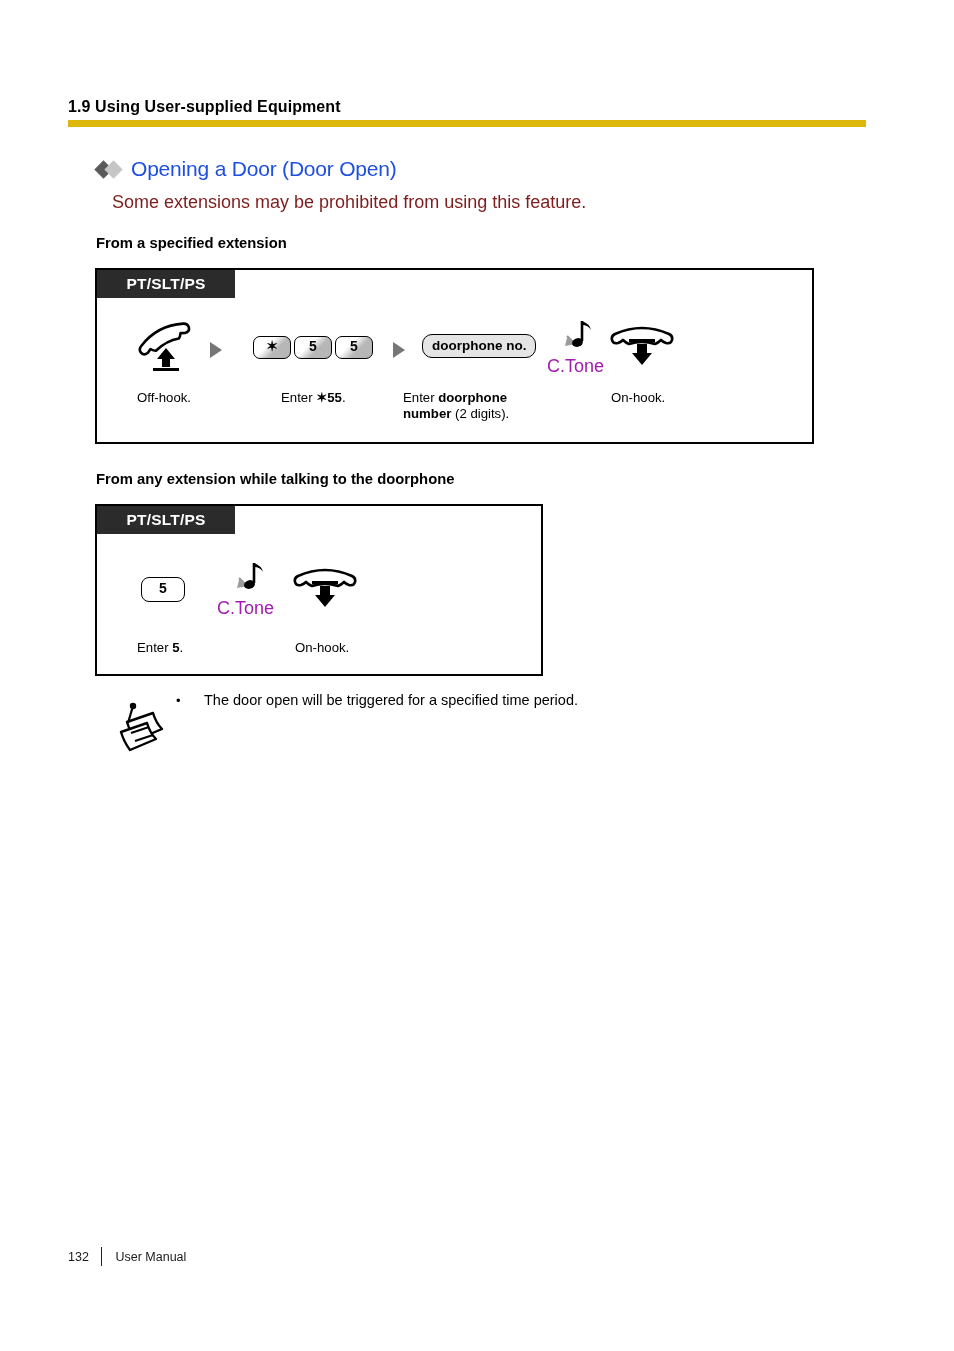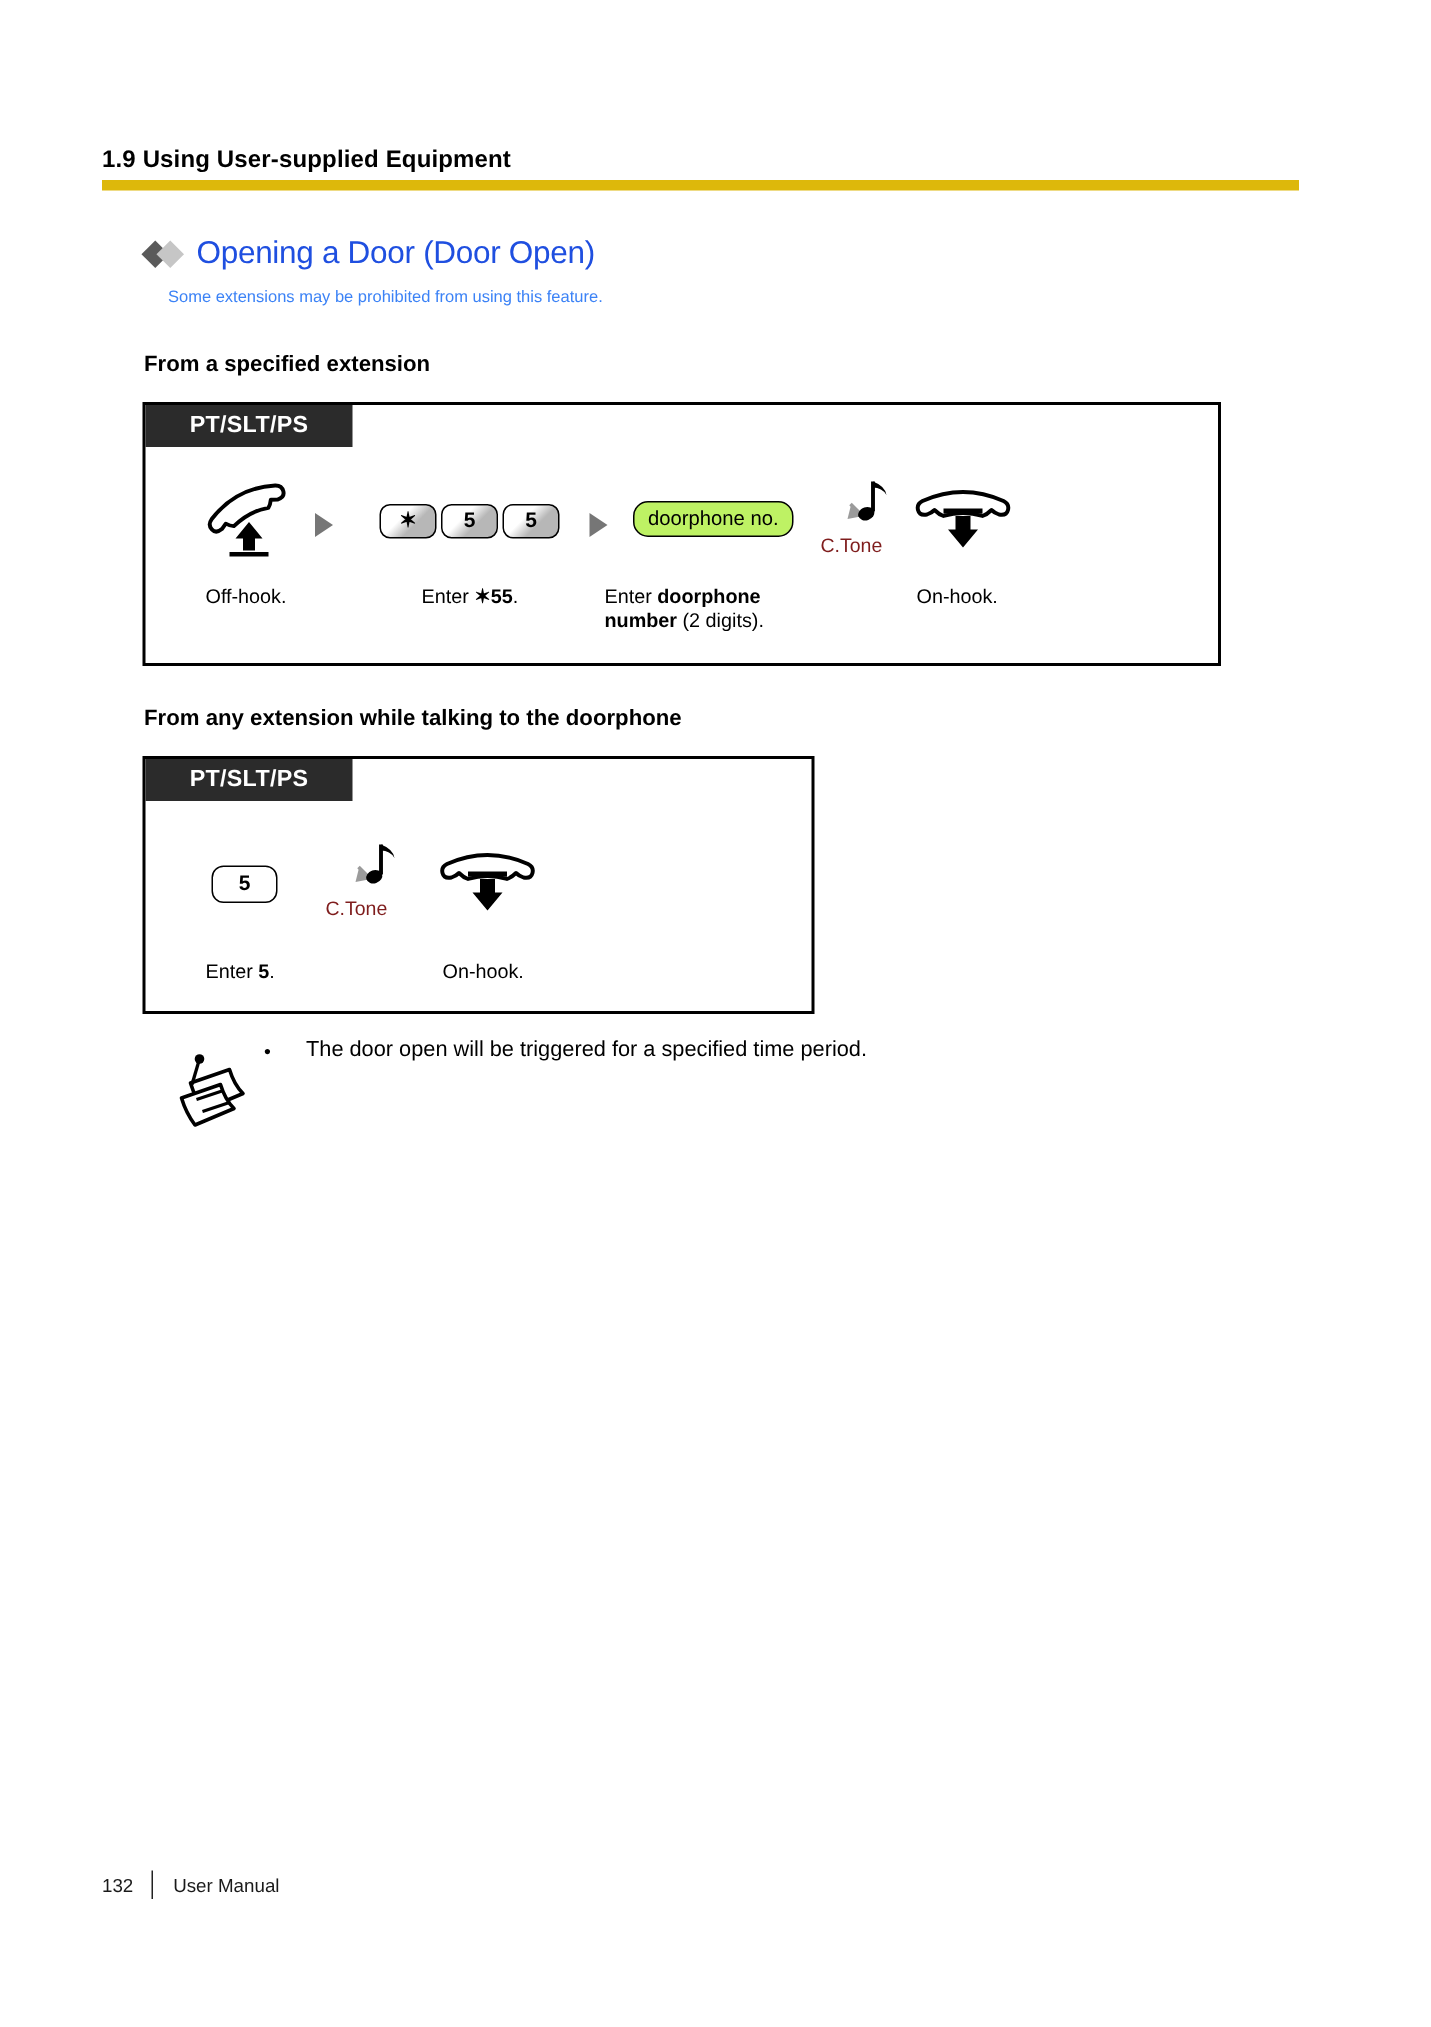--- a/index.html
+++ b/index.html
@@ -56,22 +56,22 @@
     margin-left: 11px;
     font-size: 21px;
     font-weight: normal;
     color: #1f4fe0;
     letter-spacing: -0.2px;
   }
   .lead-text {
     position: absolute;
     left: 112px;
     top: 192px;
-    font-size: 11px;
-    color: #3b82f6;
+    font-size: 18px;
+    color: #7f1d1d;
   }
 
   
   .sub-heading {
     position: absolute;
     font-size: 14.8px;
     font-weight: bold;
     color: #000;
   }
   #sub-1 { left: 96px; top: 235px; }
@@ -130,24 +130,24 @@
     height: 25px;
     line-height: 21px;
     border-radius: 8px;
   }
 
   .field-box {
     display: inline-block;
     box-sizing: border-box;
     border: 1.8px solid #000;
     border-radius: 10px;
-    background: #bef264;
+    background: #e5e5e5;
     padding: 3px 9px 4px 9px;
     font-size: 13.5px;
-    font-weight: normal;
+    font-weight: bold;
     color: #000;
     line-height: 15px;
   }
 
   .tri-arrow {
     width: 0;
     height: 0;
     border-top: 8px solid transparent;
     border-bottom: 8px solid transparent;
     border-left: 12px solid #767676;
@@ -158,22 +158,22 @@
     position: absolute;
     font-size: 13.2px;
     color: #000;
     line-height: 16px;
     white-space: nowrap;
   }
   .caption b { font-weight: bold; }
 
   .tone-label {
     position: absolute;
-    font-size: 13px;
-    color: #7f1d1d;
+    font-size: 18px;
+    color: #a21caf;
     white-space: nowrap;
   }
 
   
   .note-bullet {
     position: absolute;
     font-size: 13px;
     color: #000;
   }
   .note-text {

